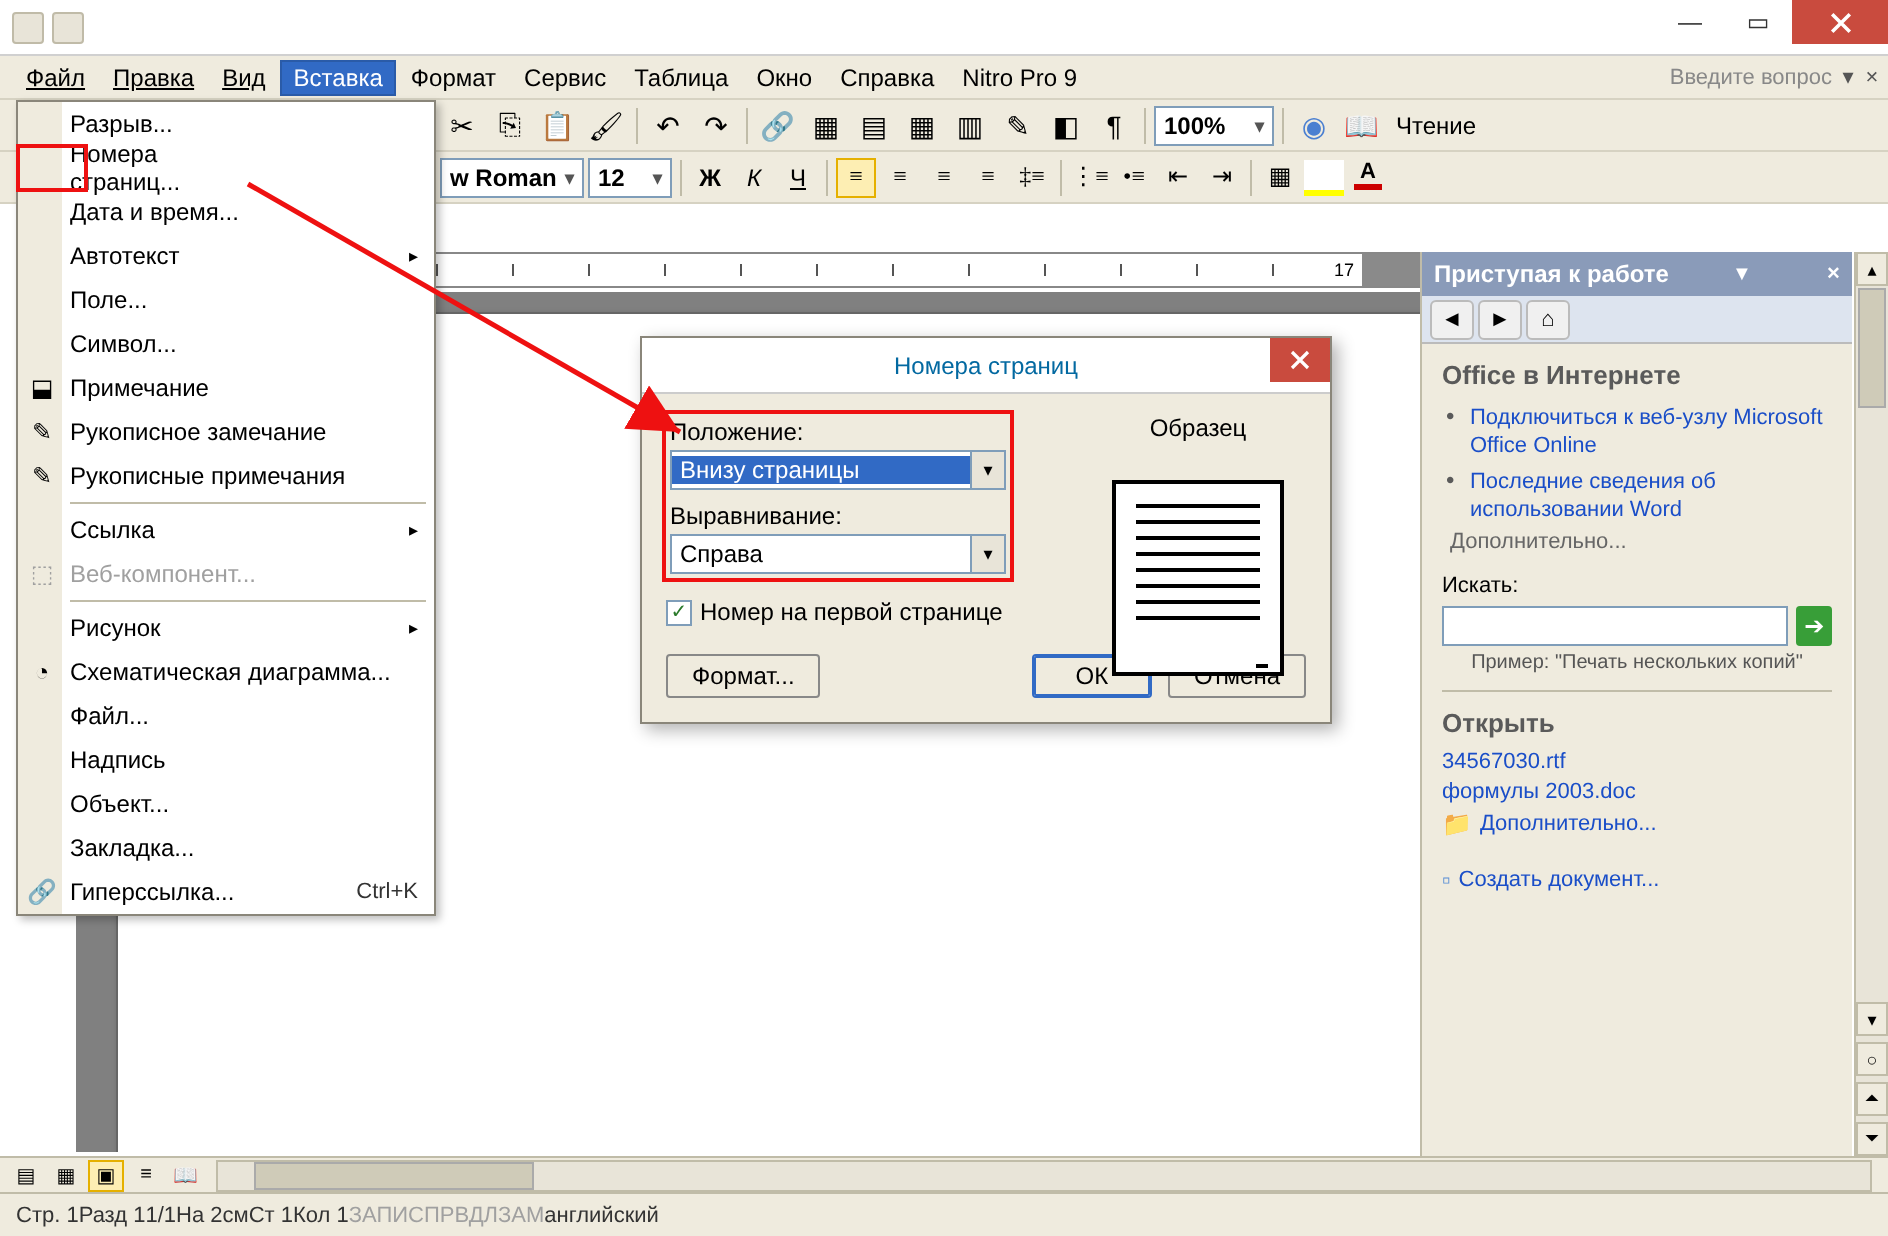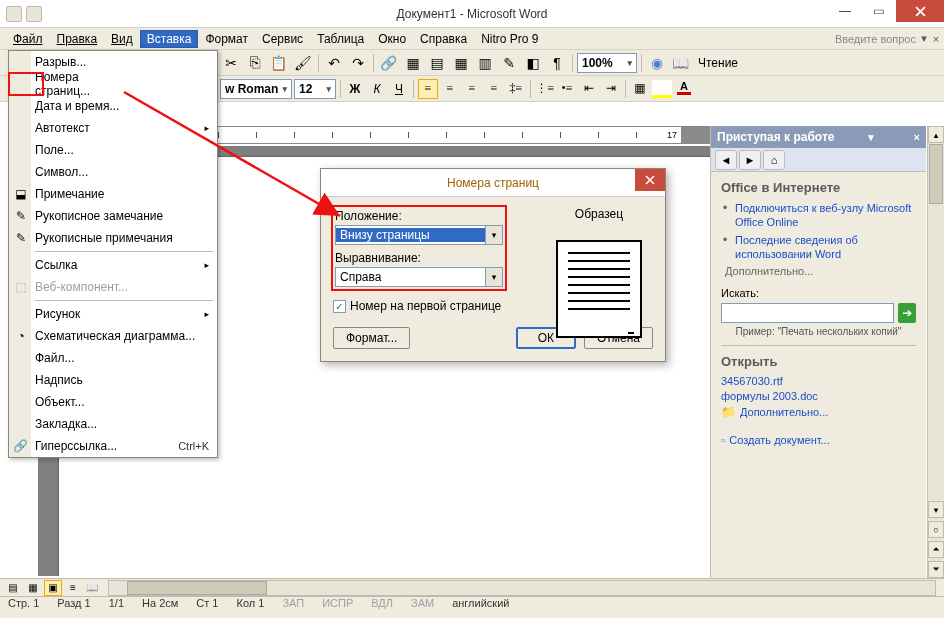--- a/index.html
+++ b/index.html
@@ -74,21 +74,21 @@
 .tp-input { width: 100%; height: 20px; border: 1px solid #7f9db9; background: #fff; font-size: 11px; padding: 0 3px; }
 .tp-go { width: 20px; height: 20px; background: #389e38; color: #fff; display: inline-flex; align-items: center; justify-content: center; font-size: 12px; border-radius: 2px; }
 .tp-row { display: flex; gap: 4px; align-items: center; margin-top: 4px; }
 .tp-hint { font-size: 10px; color: #555; text-align: center; margin-top: 3px; }
 .tp-open { color: #1a4ec8; font-size: 11px; display: block; margin: 3px 0; }
 .tp-create { margin-top: 14px; }
 .tp-hr { height: 1px; background: #c0bca8; margin: 8px 0; }
 
 
 .dialog { position: absolute; left: 320px; top: 168px; width: 346px; background: #efebde; border: 1px solid #8a867a; box-shadow: 3px 3px 8px rgba(0,0,0,0.3); z-index: 60; }
-.dlg-title { height: 28px; background: #fff; display: flex; align-items: center; justify-content: center; font-size: 12px; color: #a16207; position: relative; border-bottom: 1px solid #ccc; }
+.dlg-title { height: 28px; background: #fff; display: flex; align-items: center; justify-content: center; font-size: 12px; color: #0369a1; position: relative; border-bottom: 1px solid #ccc; }
 .dlg-title .dx { position: absolute; right: 0; top: 0; width: 30px; height: 22px; background: #c94b3e; color: #fff; display: flex; align-items: center; justify-content: center; }
 .dlg-body { padding: 10px 12px 12px; font-size: 12px; position: relative; }
 .dlg-label { font-size: 12px; margin-bottom: 2px; }
 .dlg-combo { width: 168px; height: 20px; border: 1px solid #7f9db9; background: #fff; display: flex; align-items: center; font-size: 12px; }
 .dlg-combo .val { flex: 1; padding: 0 4px; }
 .dlg-combo .val.sel { background: #316ac5; color: #fff; }
 .dlg-combo .cbtn { width: 17px; height: 18px; background: #e8e4d8; border-left: 1px solid #7f9db9; display:flex;align-items:center;justify-content:center; font-size:9px; }
 .dlg-redbox { border: 2px solid #e11; padding: 2px; margin: -2px; }
 .dlg-sample { position: absolute; right: 14px; top: 10px; width: 104px; }
 .dlg-sample .lbl { text-align: center; font-size: 12px; margin-bottom: 19px; }
@@ -96,21 +96,21 @@
 .dlg-sample .pg .ln { height: 2px; background: #000; margin-bottom: 6px; }
 .dlg-sample .pg .pn { position: absolute; right: 6px; bottom: 2px; width: 6px; height: 2px; background: #000; }
 .dlg-check { display: flex; align-items: center; gap: 4px; margin-top: 10px; font-size: 12px; }
 .dlg-check .cb { width: 13px; height: 13px; border: 1px solid #7f9db9; background: #fff; display:flex;align-items:center;justify-content:center; font-size:10px; color:#2a7a2a; }
 .dlg-btns { display: flex; gap: 8px; margin-top: 14px; align-items: center; }
 .dlg-btn { height: 22px; padding: 0 12px; background: #efebde; border: 1px solid #888; border-radius: 2px; font-size: 12px; display:flex;align-items:center; }
 .dlg-btn.def { border: 1px solid #316ac5; box-shadow: 0 0 0 1px #316ac5 inset; }
 .dlg-btns .sp { flex: 1; }
 
 
-.statusbar { position: absolute; left: 0; right: 0; bottom: 0; height: 22px; background: #efebde; border-top: 1px solid #c0bca8; display: flex; font-size: 11px; color: #333; padding: 0 8px; gap: 18px; }
+.statusbar { position: absolute; left: 0; right: 0; bottom: 0; height: 22px; background: #efebde; border-top: 1px solid #c0bca8; display: flex; align-items: center; font-size: 11px; color: #333; padding: 0 8px; }
 .statusbar .dim { color: #a0a0a0; }
 .viewbar { position: absolute; left: 0; bottom: 22px; height: 18px; background: #efebde; border-top: 1px solid #c0bca8; display: flex; align-items: center; padding: 0 4px; gap: 2px; right: 0; }
 .viewbar .vb { width: 18px; height: 16px; border: 1px solid transparent; display:flex;align-items:center;justify-content:center; font-size:10px; }
 .viewbar .vb.active { background: #fdeeb3; border-color: #e5b000; }
 .viewbar .hscroll { flex: 1; height: 16px; background: #e8e4d8; border: 1px solid #c0bca8; margin: 0 4px; position: relative; }
 .viewbar .hscroll .thumb { position: absolute; left: 18px; width: 140px; top: 0; bottom: 0; background: #cfcbb8; border: 1px solid #aaa; }
 
 
 .vscroll { position: absolute; right: 0; top: 126px; bottom: 40px; width: 17px; background: #e8e4d8; border-left: 1px solid #c0bca8; }
 .vscroll .vbtn { height: 17px; background: #efebde; border: 1px solid #c0bca8; display:flex;align-items:center;justify-content:center; font-size:9px; }
@@ -120,21 +120,20 @@
 .arrow-svg { position: absolute; left: 120px; top: 86px; z-index: 70; pointer-events: none; }
 </style>
 </head>
 <body>
 
 <div class="titlebar">
   <div class="sys-icons">
     <div class="ic"></div>
     <div class="ic"></div>
   </div>
-  <div class="title">Документ1 - Microsoft Word</div>
   <div class="winctl">
     <div>—</div>
     <div>▭</div>
     <div class="close">
       <svg viewBox="0 0 10 10">
           <path d="M1 1 L9 9 M9 1 L1 9" stroke="#fff" stroke-width="1.6"></path>
         </svg>
     </div>
   </div>
 </div>

